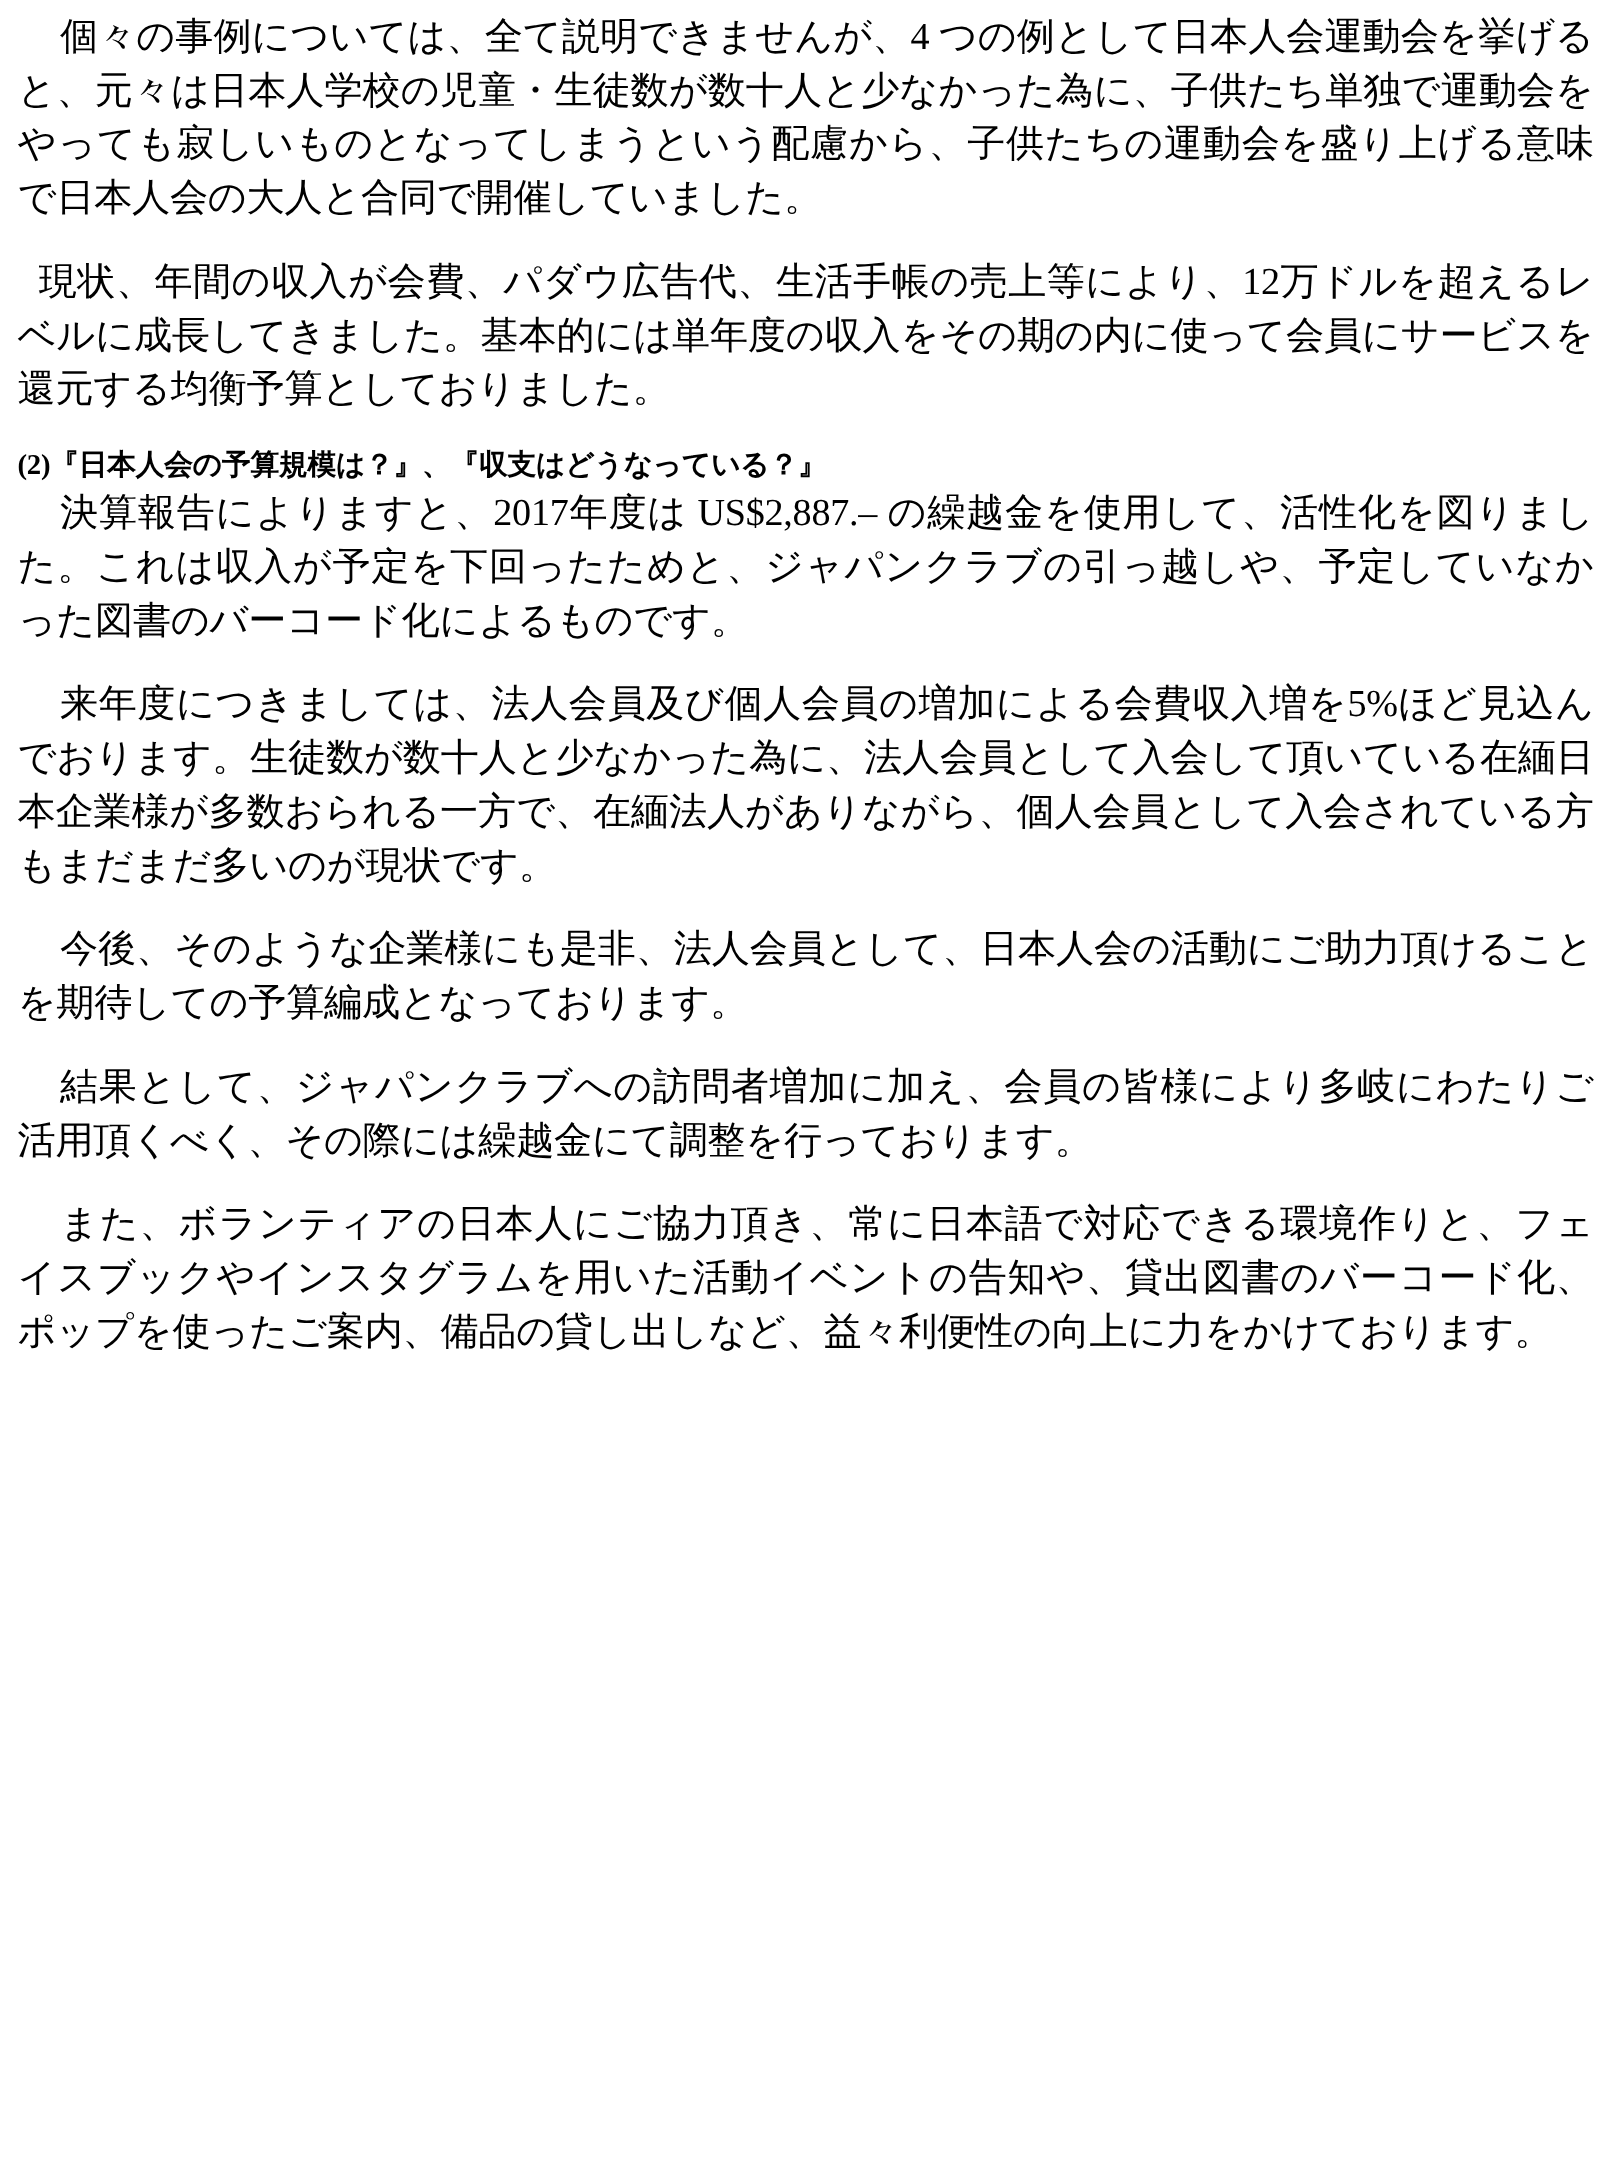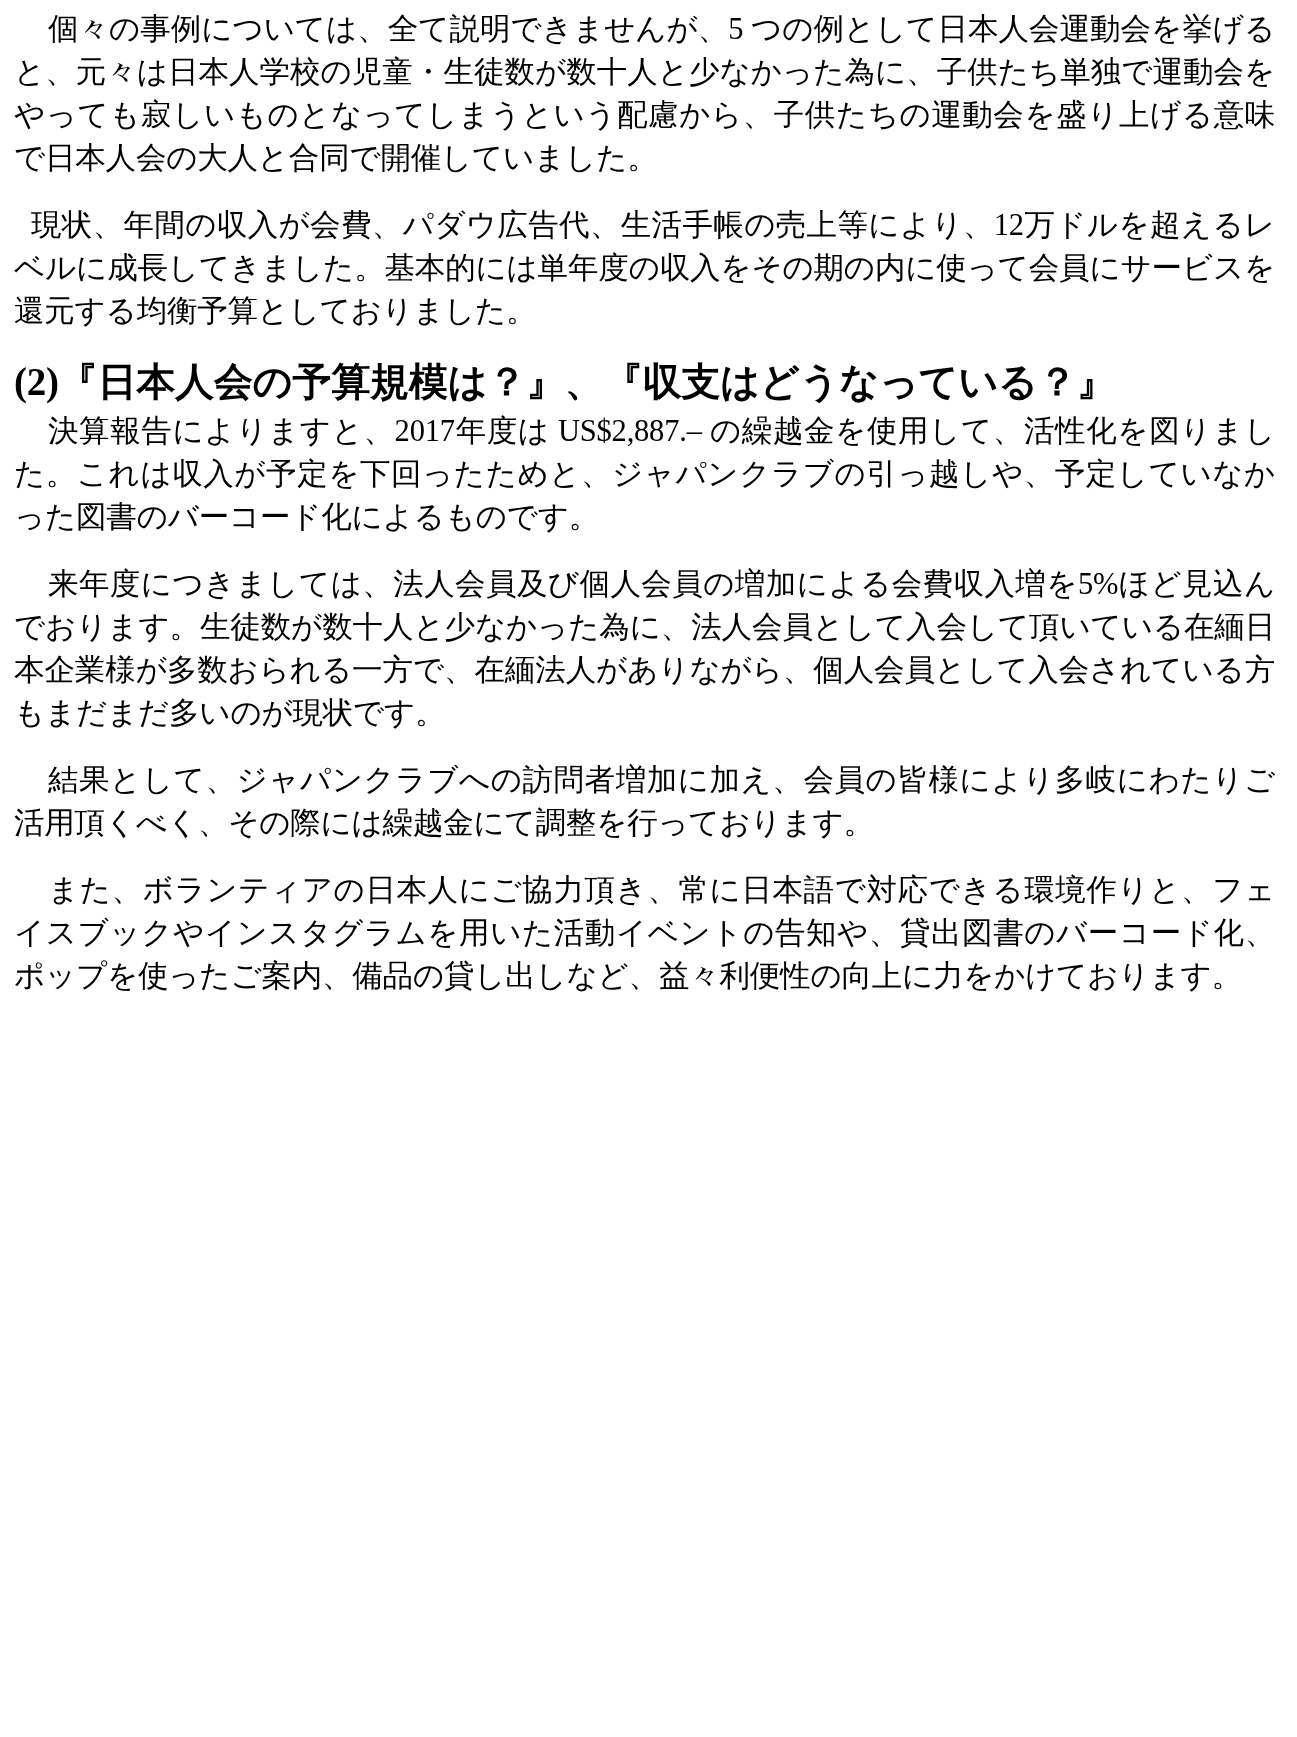--- a/index.html
+++ b/index.html
@@ -28,45 +28,46 @@
     text-justify: inter-character;
     letter-spacing: -0.2px;
   }
   .para.indent {
     text-indent: 34px;
   }
   .para.indent-sm {
     text-indent: 17px;
   }
   .heading {
-    font-size: 39px;
+    font-size: 23px;
     line-height: 1.3;
     font-weight: bold;
     margin: 0 0 2px 0;
     letter-spacing: -0.2px;
   }
   .para.after-heading {
     margin-top: 0;
   }
 </style>
 </head>
 <body>
 
 <div class="page">
 
-  <p class="para indent">個々の事例については、全て説明できませんが、5 つの例として日本人会運動会を挙げると、元々は日本人学校の児童・生徒数が数十人と少なかった為に、子供たち単独で運動会をやっても寂しいものとなってしまうという配慮から、子供たちの運動会を盛り上げる意味で日本人会の大人と合同で開催していました。</p>
+  <p class="para indent">個々の事例については、全て説明できませんが、4 つの例として日本人会運動会を挙げると、元々は日本人学校の児童・生徒数が数十人と少なかった為に、子供たち単独で運動会をやっても寂しいものとなってしまうという配慮から、子供たちの運動会を盛り上げる意味で日本人会の大人と合同で開催していました。</p>
 
 
   <p class="para indent-sm">現状、年間の収入が会費、パダウ広告代、生活手帳の売上等により、12万ドルを超えるレベルに成長してきました。基本的には単年度の収入をその期の内に使って会員にサービスを還元する均衡予算としておりました。</p>
 
 
   <h2 class="heading">(2)『日本人会の予算規模は？』、『収支はどうなっている？』</h2>
   <p class="para indent after-heading">決算報告によりますと、2017年度は US$2,887.– の繰越金を使用して、活性化を図りました。これは収入が予定を下回ったためと、ジャパンクラブの引っ越しや、予定していなかった図書のバーコード化によるものです。</p>
 
   <p class="para indent">来年度につきましては、法人会員及び個人会員の増加による会費収入増を5%ほど見込んでおります。生徒数が数十人と少なかった為に、法人会員として入会して頂いている在緬日本企業様が多数おられる一方で、在緬法人がありながら、個人会員として入会されている方もまだまだ多いのが現状です。</p>
 
+  <p class="para indent">今後、そのような企業様にも是非、法人会員として、日本人会の活動にご助力頂けることを期待しての予算編成となっております。</p>
 
 
   <p class="para indent">結果として、ジャパンクラブへの訪問者増加に加え、会員の皆様により多岐にわたりご活用頂くべく、その際には繰越金にて調整を行っております。</p>
 
   <p class="para indent">また、ボランティアの日本人にご協力頂き、常に日本語で対応できる環境作りと、フェイスブックやインスタグラムを用いた活動イベントの告知や、貸出図書のバーコード化、ポップを使ったご案内、備品の貸し出しなど、益々利便性の向上に力をかけております。</p>
 
 </div>
 
 </body></html>

